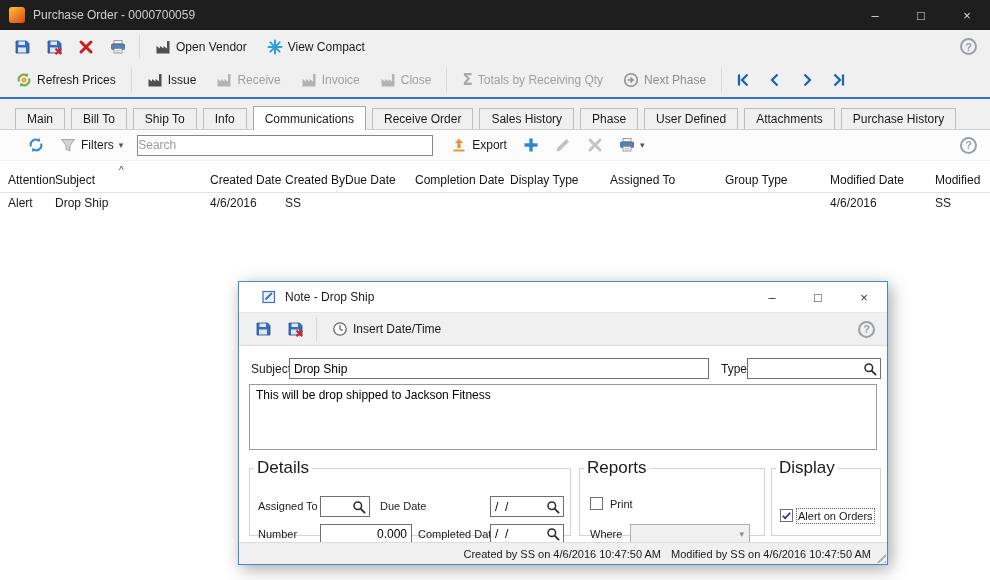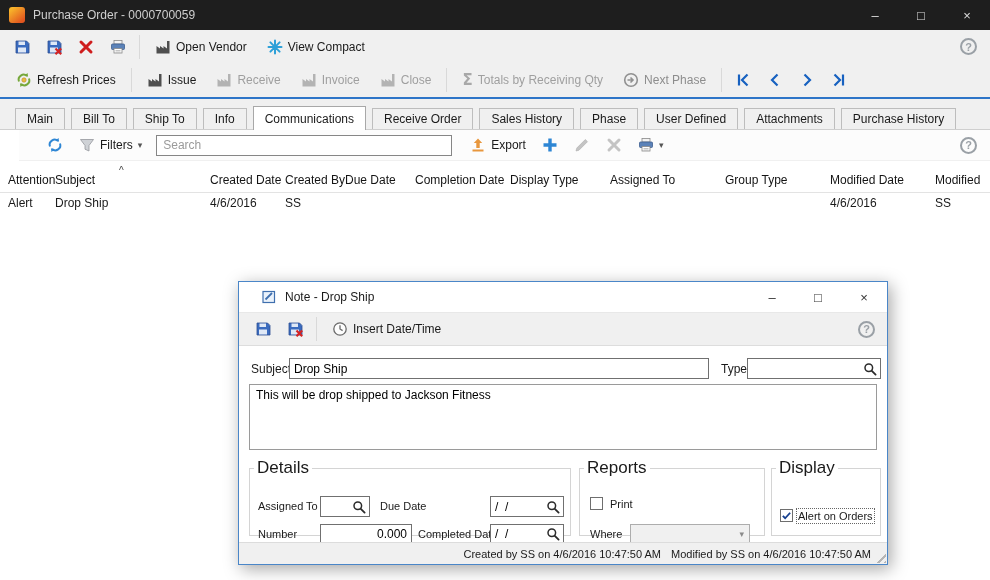--- a/index.html
+++ b/index.html
@@ -28,23 +28,23 @@
   .sigma { font-size:15px; font-weight:bold; color:#a8a8a8; font-family:"DejaVu Sans",sans-serif; }
   .help-icn { width:17px; height:17px; border-radius:50%; border:2px solid #9aa0a6; color:#9aa0a6; font-weight:bold; font-size:11px; display:flex; align-items:center; justify-content:center; flex:none; }
   .tb-help { margin-left:auto; margin-right:13px; }
   .caret { font-size:9px; color:#555; line-height:1; }
   
   .tabstrip { position:absolute; top:99px; left:0; right:0; height:30px; background:#f0f0f0; display:flex; align-items:flex-end; padding-left:8px; }
   .tab { height:21px; display:flex; align-items:center; padding:0 11px; background:#f0f0f0; border:1px solid #bdbdbd; border-bottom:none; margin-right:-1px; font-size:12px; white-space:nowrap;margin-left:7px; }
   .tab.active { background:#fff; height:24px; z-index:5; position:relative; margin-bottom:-1px; border-color:#a8a8a8; }
   .pane-border { position:absolute; top:129px; left:0; right:0; height:1px; background:#cfcfcf; }
   
-  .comm-toolbar { position:absolute; top:130px; left:0; right:0; height:31px; display:flex; align-items:center; background:#fcfcfc; border-bottom:1px solid #f0f0f0; padding-left:20px;margin-left:19px; }
+  .comm-toolbar { position:absolute; top:130px; left:0; right:0; height:31px; display:flex; align-items:center; background:#fcfcfc; border-bottom:1px solid #f0f0f0; padding-left:20px; }
   .cbtn { display:flex; align-items:center; gap:5px; padding:0 8px; height:24px; font-size:12px; white-space:nowrap; }
-  .search-input { width:296px; height:21px; border:1px solid #868686; font:inherit; padding:0 6px; color:#1a1a1a; margin:0 10px 0 6px; }
+  .search-input { width:296px; height:21px; border:1px solid #868686; font:inherit; padding:0 0; color:#1a1a1a; margin:0 10px 0 6px; }
   .search-input::placeholder { color:#9a9a9a; }
   
   .grid { position:absolute; top:165px; left:0; right:0; --cols:47px 155px 75px 60px 70px 95px 100px 115px 105px 105px 1fr; }
   .grid-header { display:grid; grid-template-columns:var(--cols); padding:8px 0 5px 8px; position:relative; border-bottom:1px solid #e3e3e3; color:#141414; }
   .grid-row { display:grid; grid-template-columns:var(--cols); padding-left:8px; height:19px; align-items:center; }
   .hcell, .cell { white-space:nowrap; overflow:hidden; }
   .sort-caret { position:absolute; top:0; left:119px; font-size:10px; color:#444; }
   
   .dialog { position:absolute; left:238px; top:281px; width:650px; height:284px; background:#fff; border:1px solid #4a86c8; box-shadow:3px 4px 16px rgba(0,0,0,.35); }
   .dlg-titlebar { position:absolute; top:0; left:12px; right:0; height:30px; display:flex; align-items:center; background:#fff; }

